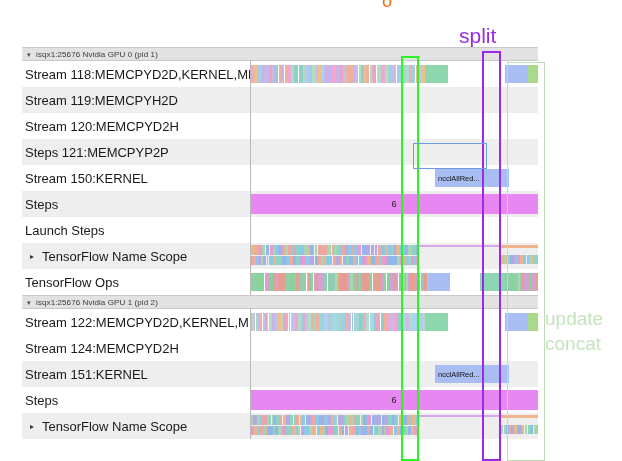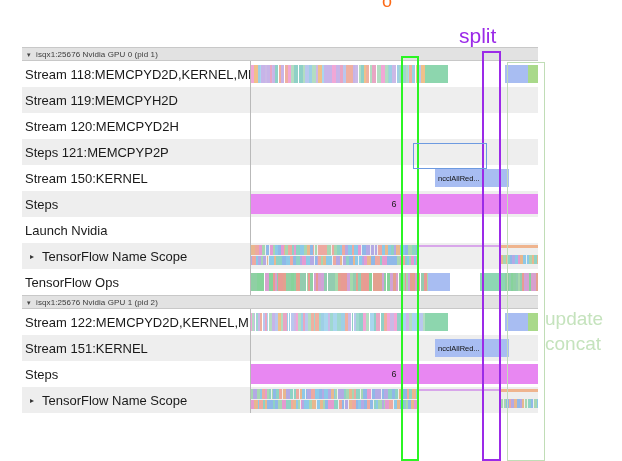--- a/index.html
+++ b/index.html
@@ -166,21 +166,21 @@
         <div class="divider"></div>
       </div>
       <div class="row alt">
         <div class="lbl"><span>Steps</span></div>
         <div class="track">
           <div class="steps" style="left: 0px; width: 288px;">6</div>
         </div>
         <div class="divider"></div>
       </div>
       <div class="row">
-        <div class="lbl"><span>Launch Nvidia</span></div>
+        <div class="lbl"><span>Launch Steps</span></div>
         <div class="divider"></div>
       </div>
       <div class="row alt">
         <div class="lbl indent"><span class="arw">▸</span><span>TensorFlow Name Scope</span></div>
         <div class="track">
           <div class="dense" style="left: 0px; width: 1.49823px; top: 2px; height: 10px; background: rgb(167, 214, 178);"></div>
           <div class="dense" style="left: 1.49823px; width: 3.4299px; top: 2px; height: 10px; background: rgb(232, 183, 142);"></div>
           <div class="dense" style="left: 4.92813px; width: 3.59383px; top: 2px; height: 10px; background: rgb(237, 169, 160);"></div>
           <div class="dense" style="left: 8.52196px; width: 3.38619px; top: 2px; height: 10px; background: rgb(229, 154, 208);"></div>
           <div class="dense" style="left: 11.9081px; width: 3.2178px; top: 2px; height: 10px; background: rgb(167, 214, 178);"></div>
@@ -467,20 +467,25 @@
           <div class="dense" style="left: 162.448px; width: 3.50866px; top: 4px; height: 18px; background: rgb(169, 214, 238);"></div>
           <div class="dense" style="left: 165.957px; width: 2.74438px; top: 4px; height: 18px; background: rgb(169, 214, 238);"></div>
           <div class="dense" style="left: 168.701px; width: 4.18572px; top: 4px; height: 18px; background: rgb(185, 199, 238);"></div>
           <div class="dense" style="left: 172.887px; width: 2.11301px; top: 4px; height: 18px; background: rgb(179, 221, 194);"></div>
           <div class="dense" style="left: 175px; width: 23px; background: rgb(141, 214, 174); top: 4px; height: 18px;"></div>
           <div class="dense" style="left: 255px; width: 23px; background: rgb(168, 189, 242); top: 4px; height: 18px;"></div>
           <div class="dense" style="left: 278px; width: 10px; background: rgb(169, 217, 138); top: 4px; height: 18px;"></div>
         </div>
         <div class="divider"></div>
       </div>
+      <div class="row">
+        <div class="lbl"><span>Stream 124:MEMCPYD2H</span></div>
+        <div class="track"></div>
+        <div class="divider"></div>
+      </div>
       <div class="row alt">
         <div class="lbl"><span>Stream 151:KERNEL</span></div>
         <div class="track">
           <div class="nccl-bar" style="left: 185px; width: 74px;">ncclAllRed...</div>
         </div>
         <div class="divider"></div>
       </div>
       <div class="row">
         <div class="lbl"><span>Steps</span></div>
         <div class="track">

